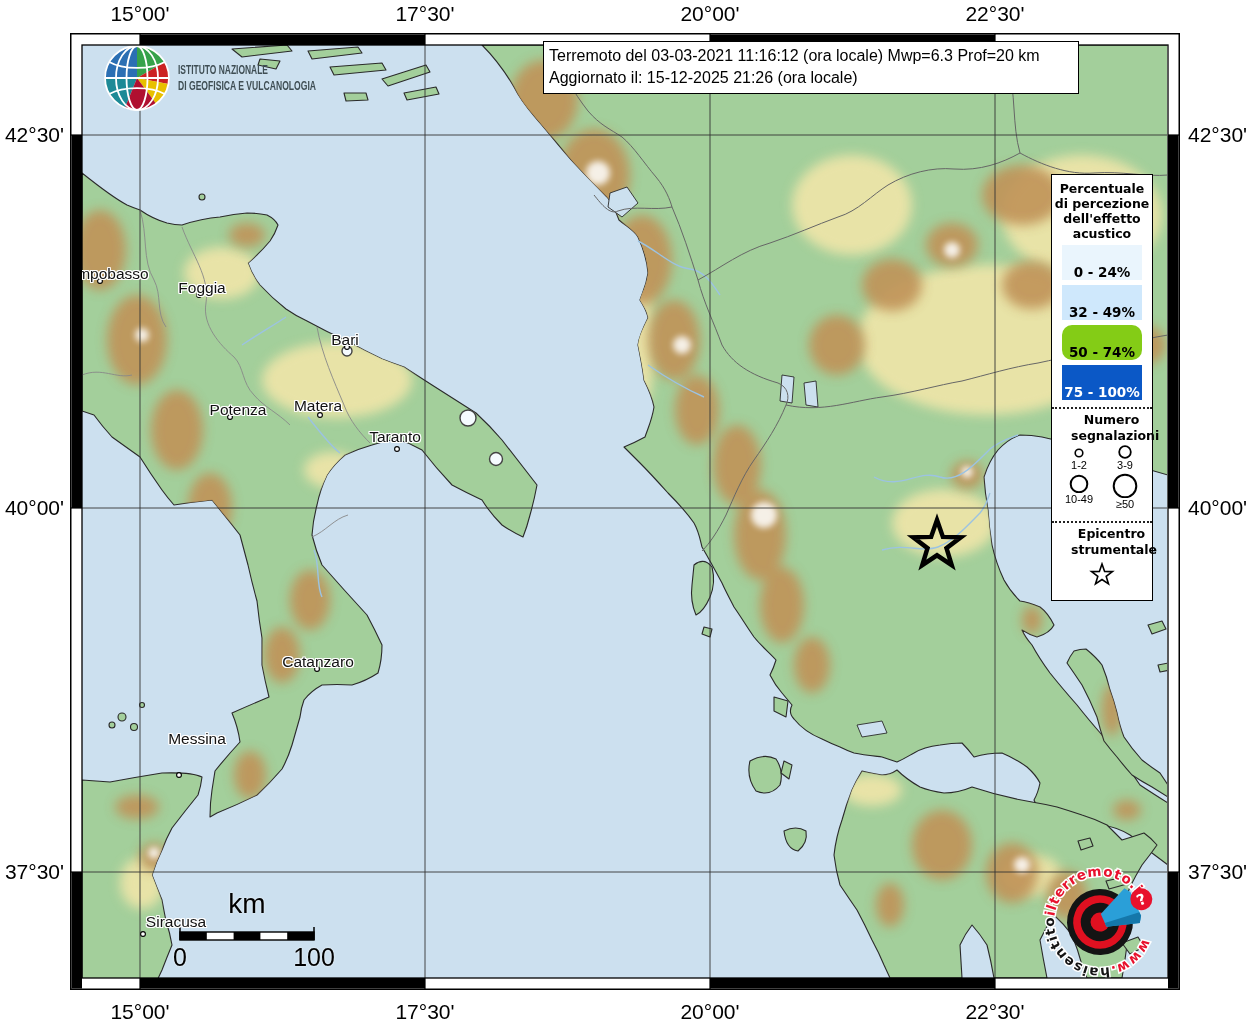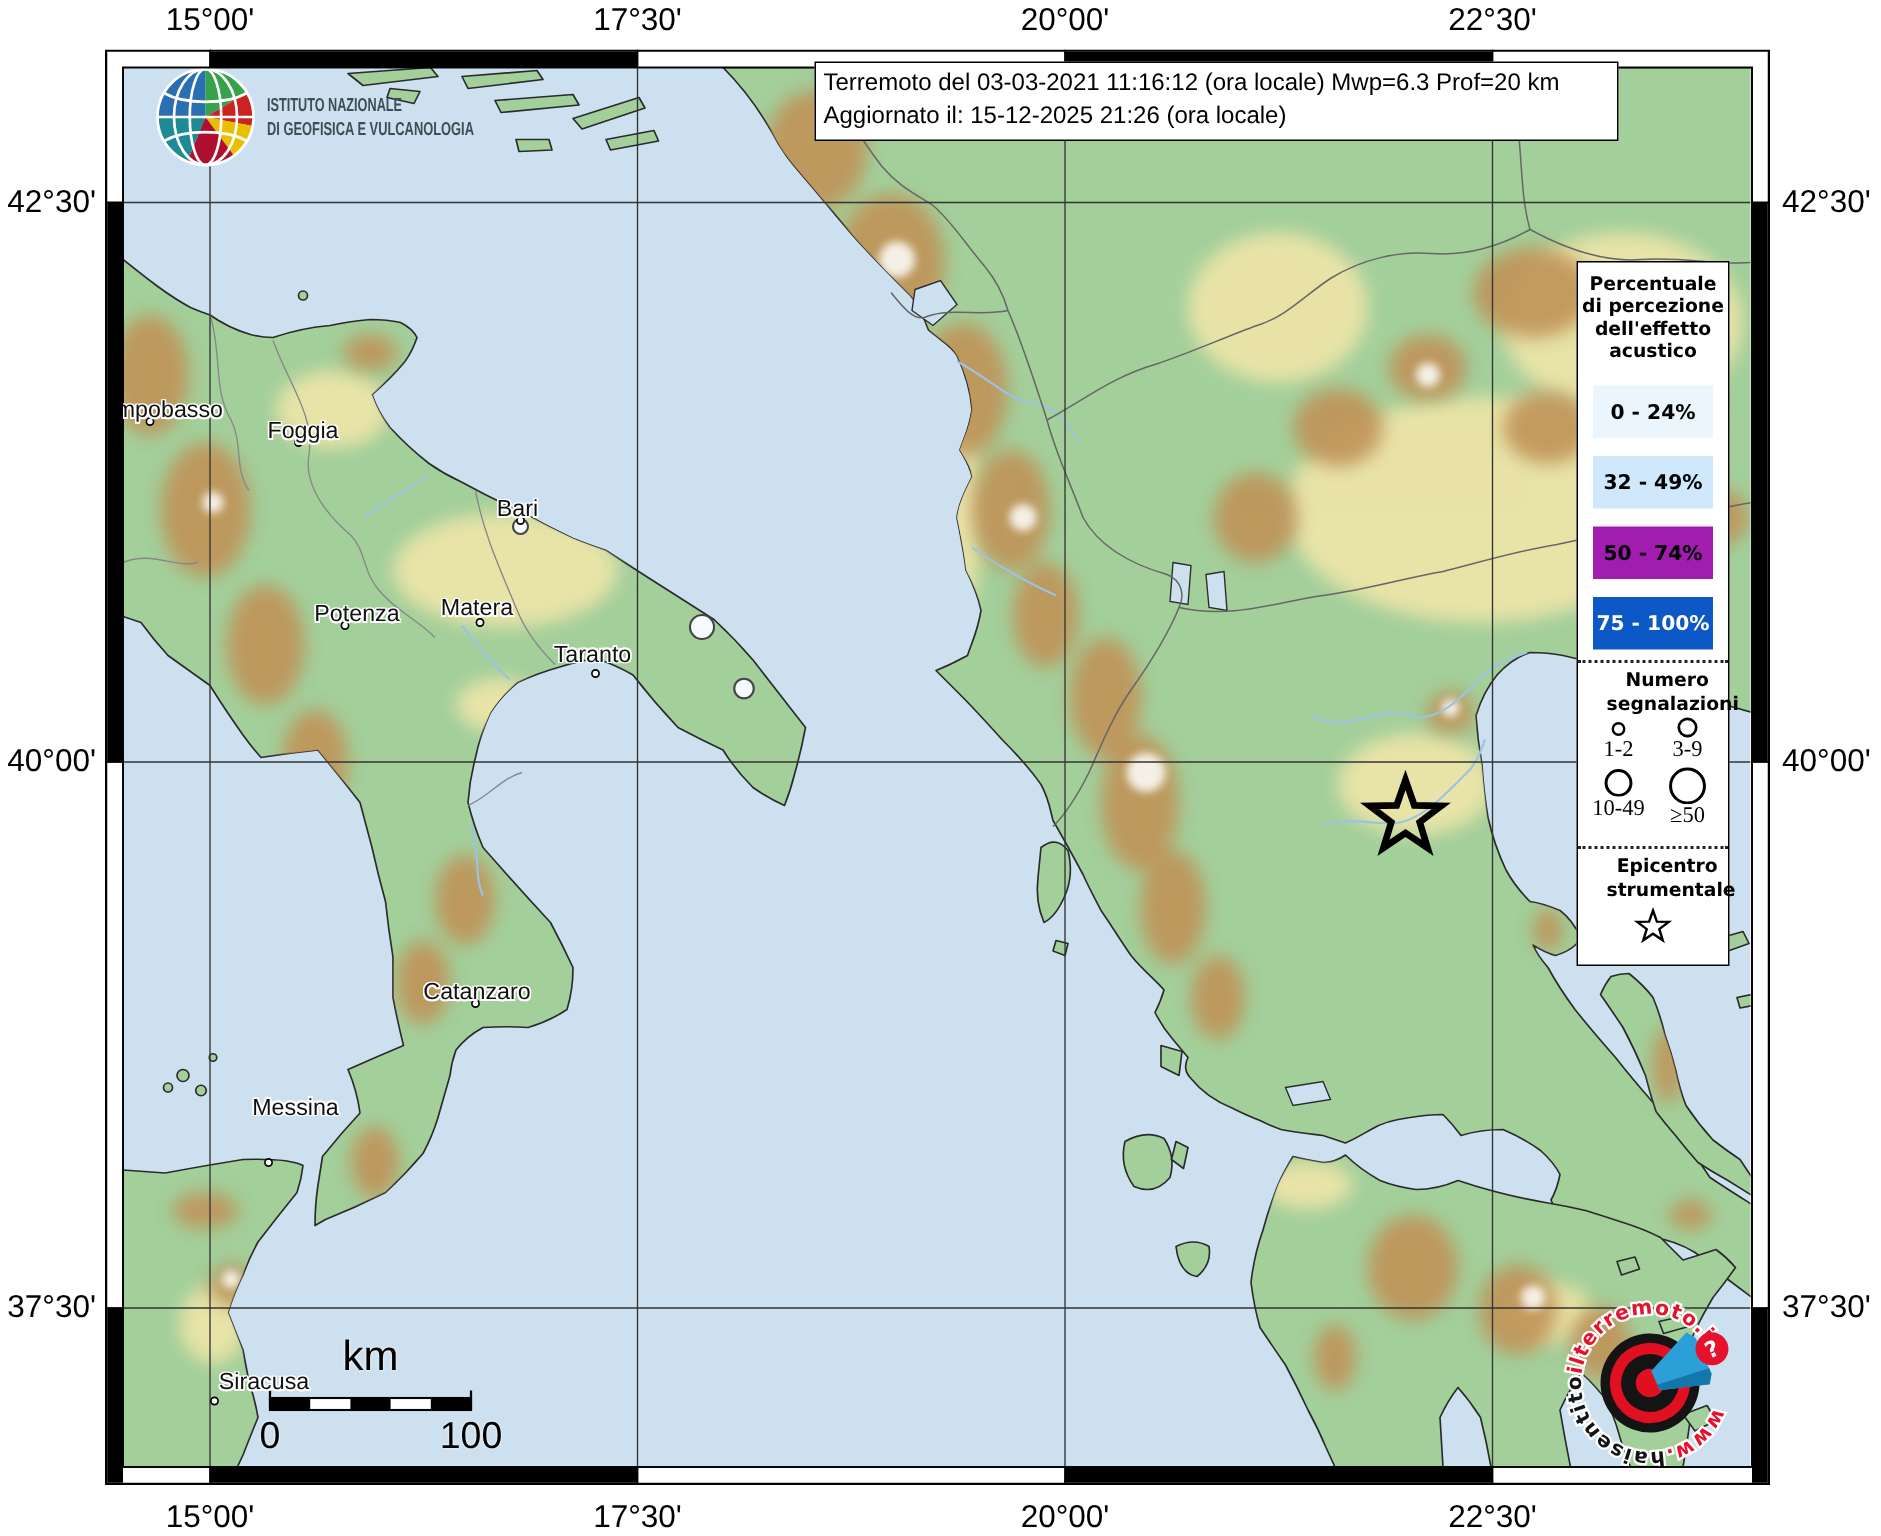--- a/index.html
+++ b/index.html
@@ -19,31 +19,31 @@
   #sb-0{left:98px;top:898px;width:0;display:flex;justify-content:center;font-size:25px;}
   #sb-100{left:232px;top:898px;width:0;display:flex;justify-content:center;font-size:25px;}
   
   #infobox{position:absolute;left:543px;top:41px;width:536px;background:#fff;border:1.3px solid #000;
            font-size:16px;line-height:1.38;padding:3px 5px 4px 5px;box-sizing:border-box;}
   #infobox div{white-space:nowrap;}
   
   #legend{position:absolute;left:1051px;top:174px;width:102px;background:#fff;border:1.2px solid #000;
           box-sizing:border-box;text-align:center;font-family:"DejaVu Sans",sans-serif;}
   .leg-title{font-weight:bold;font-size:12.5px;line-height:1.2;padding:6px 2px 4px 2px;}
-  .sw{width:80px;height:35px;margin:12px auto 5px auto;font-weight:bold;font-size:13.5px;
-      display:flex;align-items:center;justify-content:center;}
+  .sw{width:80px;height:35px;margin:0 auto 5px auto;font-weight:bold;font-size:13.5px;
+      display:flex;align-items:flex-end;justify-content:center;}
   .sw1{background:#eaf5fd;color:#000;}
   .sw2{background:#cfe8fc;color:#000;}
-  .sw3{background:#a21caf;color:#000;}
+  .sw3{background:#84cc16;color:#000;border-radius:10px;}
   .sw4{background:#0b58c6;color:#fff;}
   .leg-divider{border-top:2px dotted #222;margin:7px 0 0 0;}
   .leg-sub{font-weight:bold;font-size:12.5px;line-height:1.25;padding-top:3px;padding-left:19px;}
   .circ-grid{display:grid;grid-template-columns:1fr 1fr;row-gap:2px;padding:2px 4px 4px 4px;}
   .circ-cell{display:flex;flex-direction:column;align-items:center;}
-  .circ-cell .lab{font-size:15px;font-family:Liberation Serif, serif;}
+  .circ-cell .lab{font-size:11px;font-family:Liberation Sans, sans-serif;}
   .leg-star{padding:4px 0 8px 0;}
 </style>
 </head>
 <body>
 
 <div id="stage">
 
   <svg style="position:absolute;left:70px;top:33px;" width="1110" height="957" viewBox="0 0 1110 957" xmlns="http://www.w3.org/2000/svg">
     <defs>
       <clipPath id="mapclip">

